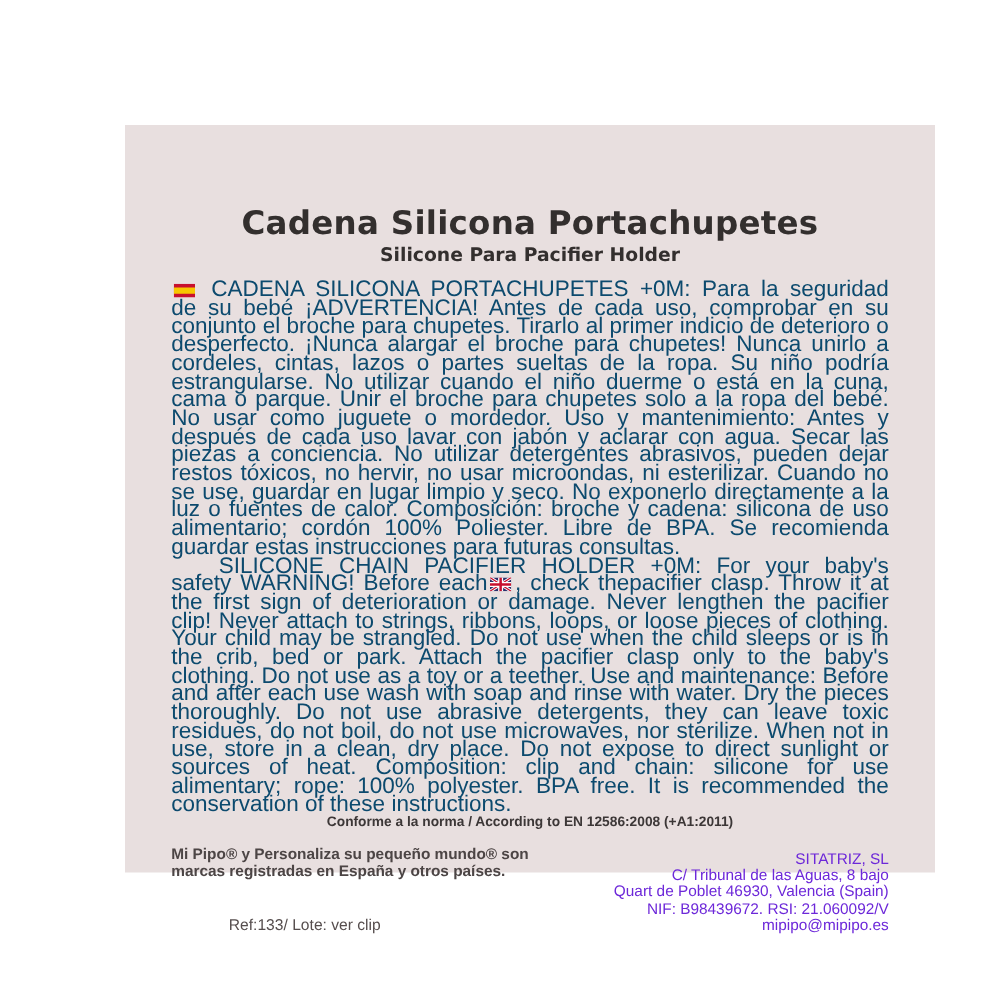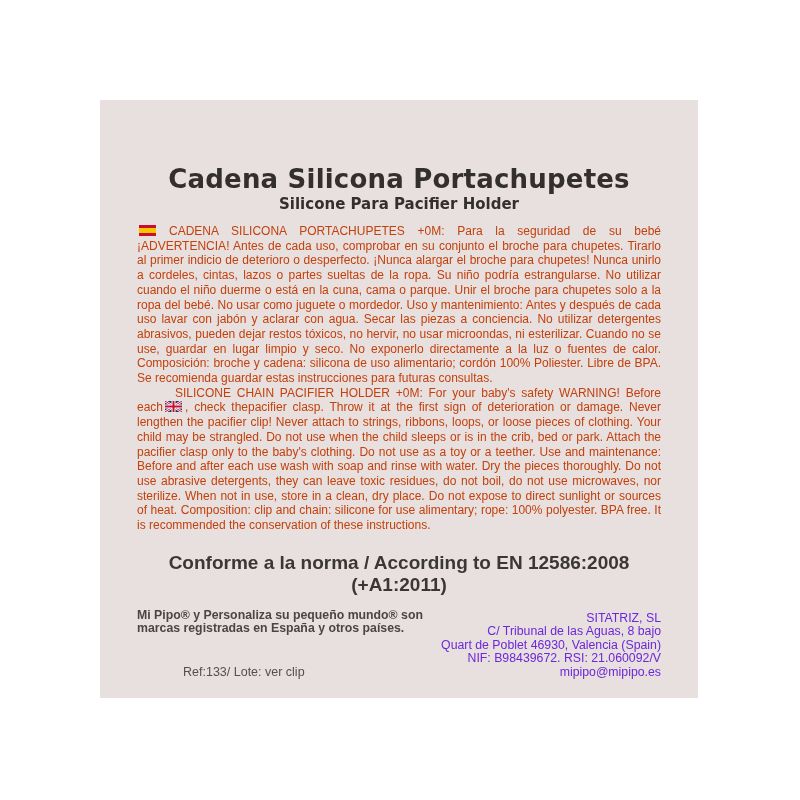--- a/index.html
+++ b/index.html
@@ -6,21 +6,21 @@
   body{
     width:800px;height:800px;
     background:#ffffff;
     font-family:"Liberation Sans", sans-serif;
     position:relative;
     overflow:hidden;
   }
   .label-card{
     position:absolute;
     left:100px;top:100px;
-    width:598px;height:598px;
+    width:648px;height:598px;
     background:#e8dfdf;
     color:#564e4e;
     box-sizing:border-box;
     padding:0 37px;
   }
   .title{
     margin-top:64px;
     text-align:center;
     font-family:"DejaVu Sans", sans-serif;
     font-weight:700;
@@ -32,40 +32,40 @@
   .subtitle{
     text-align:center;
     font-family:"DejaVu Sans", sans-serif;
     font-weight:700;
     font-size:15px;
     line-height:21px;
     color:#332f2e;
   }
   .body-text{
     margin-top:9px;
-    font-size:12px;
+    font-size:18px;
     line-height:14.7px;
     text-align:justify;
-    color:#c2410c;
+    color:#0c4a6e;
   }
   .para{margin:0;}
   .para-en{text-indent:0;}
   .indent-first{display:inline-block;width:38px;}
   .flag{
     display:inline-block;
     vertical-align:-1px;
     margin:0 3px 0 2px;
     line-height:0;
   }
   .flag-es{margin-right:13px;}
   .compliance{
-    margin-top:19px;
+    margin-top:2px;
     text-align:center;
     font-weight:700;
-    font-size:19px;
+    font-size:11px;
     color:#3c3737;
   }
   .footer{
     margin-top:13px;
     display:flex;
     justify-content:space-between;
     font-size:12.3px;
     line-height:13.4px;
     align-items:flex-end;
   }

